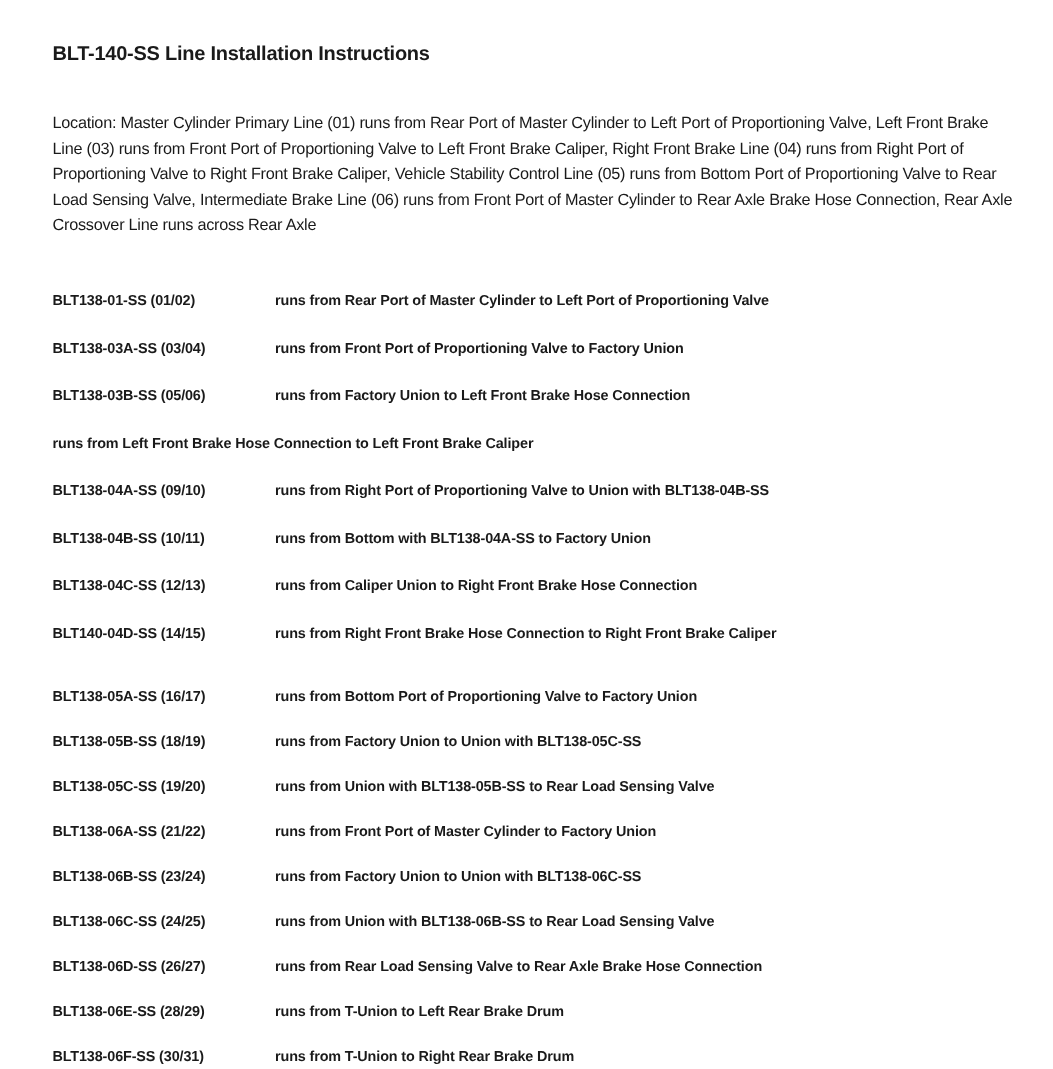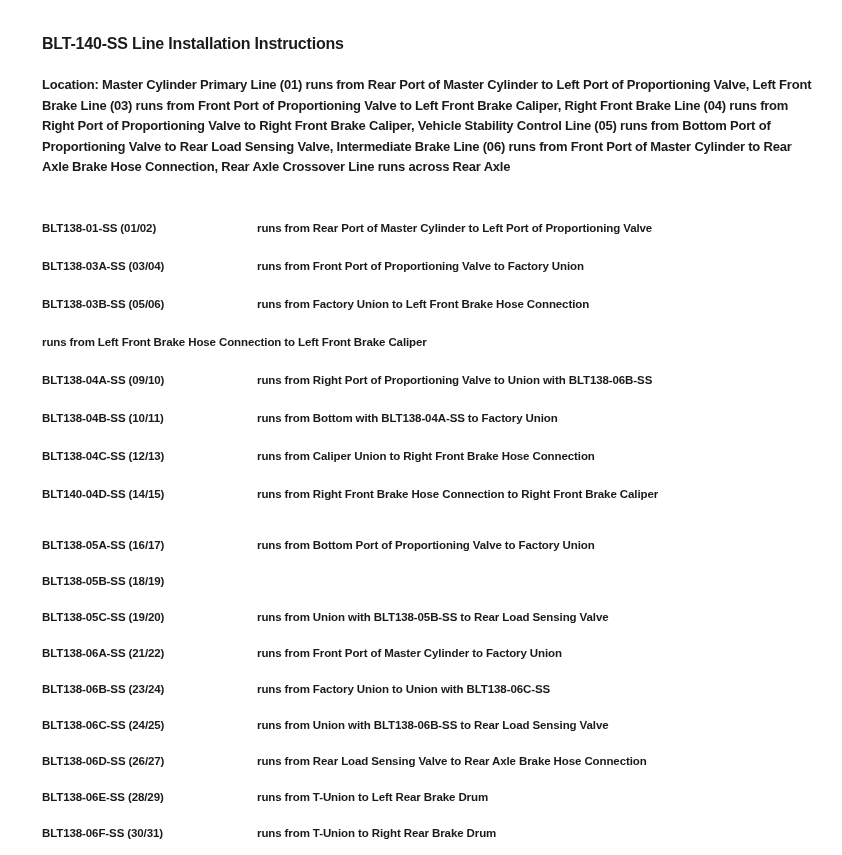--- a/index.html
+++ b/index.html
@@ -19,39 +19,38 @@
     overflow: hidden;
   }
   .title {
     margin: 0;
     font-size: 16px;
     line-height: 21px;
     font-weight: bold;
     letter-spacing: -0.2px;
   }
   .location {
-    margin: 21px 0 0 0;
+    margin: 34px 0 0 0;
     width: 775px;
     font-size: 13px;
     line-height: 20.5px;
-    font-weight: bold;
+    font-weight: normal;
     letter-spacing: -0.2px;
   }
   .lines {
     margin-top: 42px;
   }
   .row {
     display: flex;
     align-items: flex-start;
     font-size: 11.5px;
     line-height: 17px;
     font-weight: bold;
     letter-spacing: -0.1px;
     margin-bottom: 21px;
-    gap: 37px;
   }
   .row:nth-child(8) { margin-bottom: 34px; }
   .row:nth-child(n+9) { margin-bottom: 19px; }
   .row:last-child { margin-bottom: 0; }
   .part {
     flex: 0 0 178px;
     width: 178px;
   }
   .desc {
     flex: 1 1 auto;
@@ -80,21 +79,21 @@
     <span class="part">BLT138-03B-SS (05/06)</span>
     <span class="desc">runs from Factory Union to Left Front Brake Hose Connection</span>
   </div>
 
   <div class="row">
     <span class="desc">runs from Left Front Brake Hose Connection to Left Front Brake Caliper</span>
   </div>
 
   <div class="row">
     <span class="part">BLT138-04A-SS (09/10)</span>
-    <span class="desc">runs from Right Port of Proportioning Valve to Union with BLT138-06B-SS</span>
+    <span class="desc">runs from Right Port of Proportioning Valve to Union with BLT138-04B-SS</span>
   </div>
 
   <div class="row">
     <span class="part">BLT138-04B-SS (10/11)</span>
     <span class="desc">runs from Bottom with BLT138-04A-SS to Factory Union</span>
   </div>
 
   <div class="row">
     <span class="part">BLT138-04C-SS (12/13)</span>
     <span class="desc">runs from Caliper Union to Right Front Brake Hose Connection</span>
@@ -105,20 +104,21 @@
     <span class="desc">runs from Right Front Brake Hose Connection to Right Front Brake Caliper</span>
   </div>
 
   <div class="row">
     <span class="part">BLT138-05A-SS (16/17)</span>
     <span class="desc">runs from Bottom Port of Proportioning Valve to Factory Union</span>
   </div>
 
   <div class="row">
     <span class="part">BLT138-05B-SS (18/19)</span>
+    <span class="desc">runs from Factory Union to Union with BLT138-05C-SS</span>
   </div>
 
   <div class="row">
     <span class="part">BLT138-05C-SS (19/20)</span>
     <span class="desc">runs from Union with BLT138-05B-SS to Rear Load Sensing Valve</span>
   </div>
 
   <div class="row">
     <span class="part">BLT138-06A-SS (21/22)</span>
     <span class="desc">runs from Front Port of Master Cylinder to Factory Union</span>

